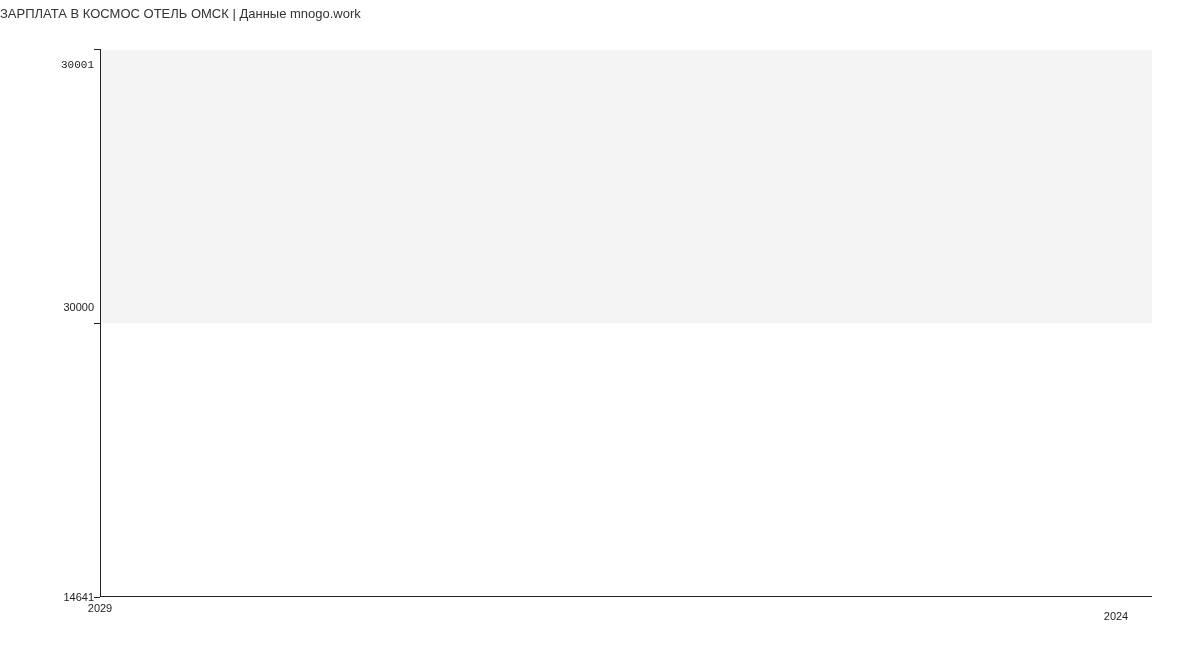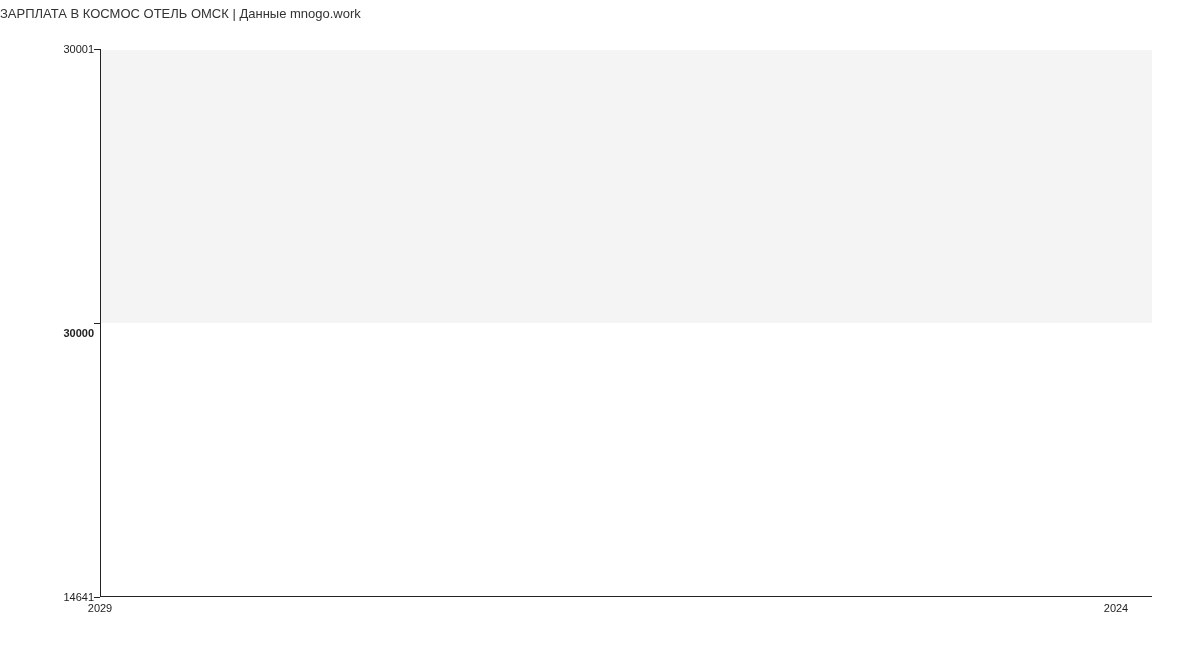--- a/index.html
+++ b/index.html
@@ -78,18 +78,18 @@
   <div class="grid-h" style="top:50%;"></div>
   <div class="grid-h" style="top:0;"></div>
   <div class="data-line" style="top:50%;"></div>
   <div class="lower-mask" style="top:50%;"></div>
 </div>
 
 <div class="tick-mark-y" style="top:49px;"></div>
 <div class="tick-mark-y" style="top:323px;"></div>
 <div class="tick-mark-y" style="top:597px;"></div>
 
-<div class="tick-label-y" style="top:49px;">30001</div>
-<div class="tick-label-y" style="top:333px;font-weight:bold;">30000</div>
+<div class="tick-label-y" style="top:65px;font-family:Liberation Mono, monospace;">30001</div>
+<div class="tick-label-y" style="top:307px;">30000</div>
 <div class="tick-label-y" style="top:597px;">14641</div>
 
 <div class="tick-label-x" style="left:100px;">2029</div>
-<div class="tick-label-x" style="left:1116px;">2024</div>
+<div class="tick-label-x" style="left:1116px;margin-top:8px;">2024</div>
 
 </body></html>

